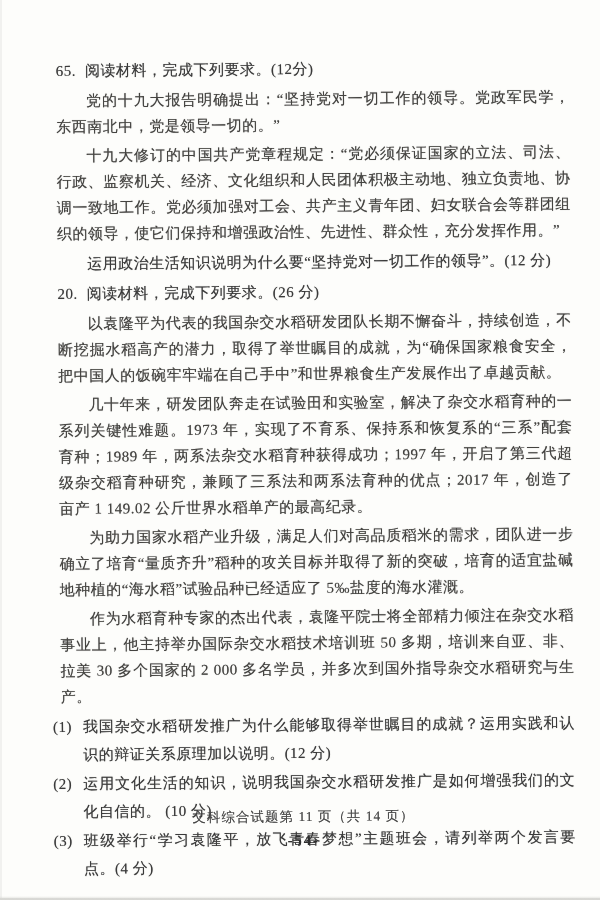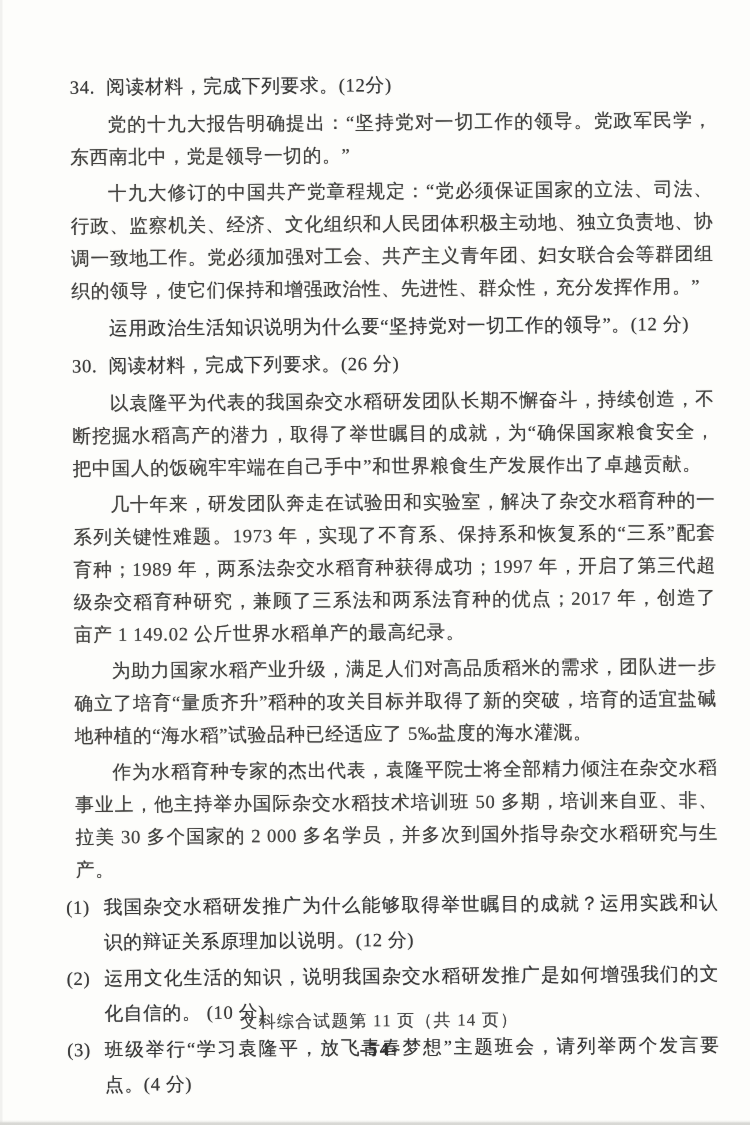--- a/index.html
+++ b/index.html
@@ -96,28 +96,28 @@
   }
 </style>
 </head>
 <body>
 
 <div class="page">
   <div class="scan">
     <div class="content">
 
       <div class="qheading">
-        <span class="qnum">34.</span><span>阅读材料，完成下列要求。(12分)</span>
+        <span class="qnum">65.</span><span>阅读材料，完成下列要求。(12分)</span>
       </div>
       <p class="para">党的十九大报告明确提出：“坚持党对一切工作的领导。党政军民学，东西南北中，党是领导一切的。”</p>
       <p class="para">十九大修订的中国共产党章程规定：“党必须保证国家的立法、司法、行政、监察机关、经济、文化组织和人民团体积极主动地、独立负责地、协调一致地工作。党必须加强对工会、共产主义青年团、妇女联合会等群团组织的领导，使它们保持和增强政治性、先进性、群众性，充分发挥作用。”</p>
       <p class="task">运用政治生活知识说明为什么要“坚持党对一切工作的领导”。(12 分)</p>
 
       <div class="qheading">
-        <span class="qnum">30.</span><span>阅读材料，完成下列要求。(26 分)</span>
+        <span class="qnum">20.</span><span>阅读材料，完成下列要求。(26 分)</span>
       </div>
       <p class="para">以袁隆平为代表的我国杂交水稻研发团队长期不懈奋斗，持续创造，不断挖掘水稻高产的潜力，取得了举世瞩目的成就，为“确保国家粮食安全，把中国人的饭碗牢牢端在自己手中”和世界粮食生产发展作出了卓越贡献。</p>
       <p class="para">几十年来，研发团队奔走在试验田和实验室，解决了杂交水稻育种的一系列关键性难题。1973 年，实现了不育系、保持系和恢复系的“三系”配套育种；1989 年，两系法杂交水稻育种获得成功；1997 年，开启了第三代超级杂交稻育种研究，兼顾了三系法和两系法育种的优点；2017 年，创造了亩产 1 149.02 公斤世界水稻单产的最高纪录。</p>
       <p class="para">为助力国家水稻产业升级，满足人们对高品质稻米的需求，团队进一步确立了培育“量质齐升”稻种的攻关目标并取得了新的突破，培育的适宜盐碱地种植的“海水稻”试验品种已经适应了 5‰盐度的海水灌溉。</p>
       <p class="para">作为水稻育种专家的杰出代表，袁隆平院士将全部精力倾注在杂交水稻事业上，他主持举办国际杂交水稻技术培训班 50 多期，培训来自亚、非、拉美 30 多个国家的 2 000 多名学员，并多次到国外指导杂交水稻研究与生产。</p>
 
       <div class="subq">
         <span class="sublabel">(1)</span>
         <span class="subtext">我国杂交水稻研发推广为什么能够取得举世瞩目的成就？运用实践和认识的辩证关系原理加以说明。(12 分)</span>
       </div>

